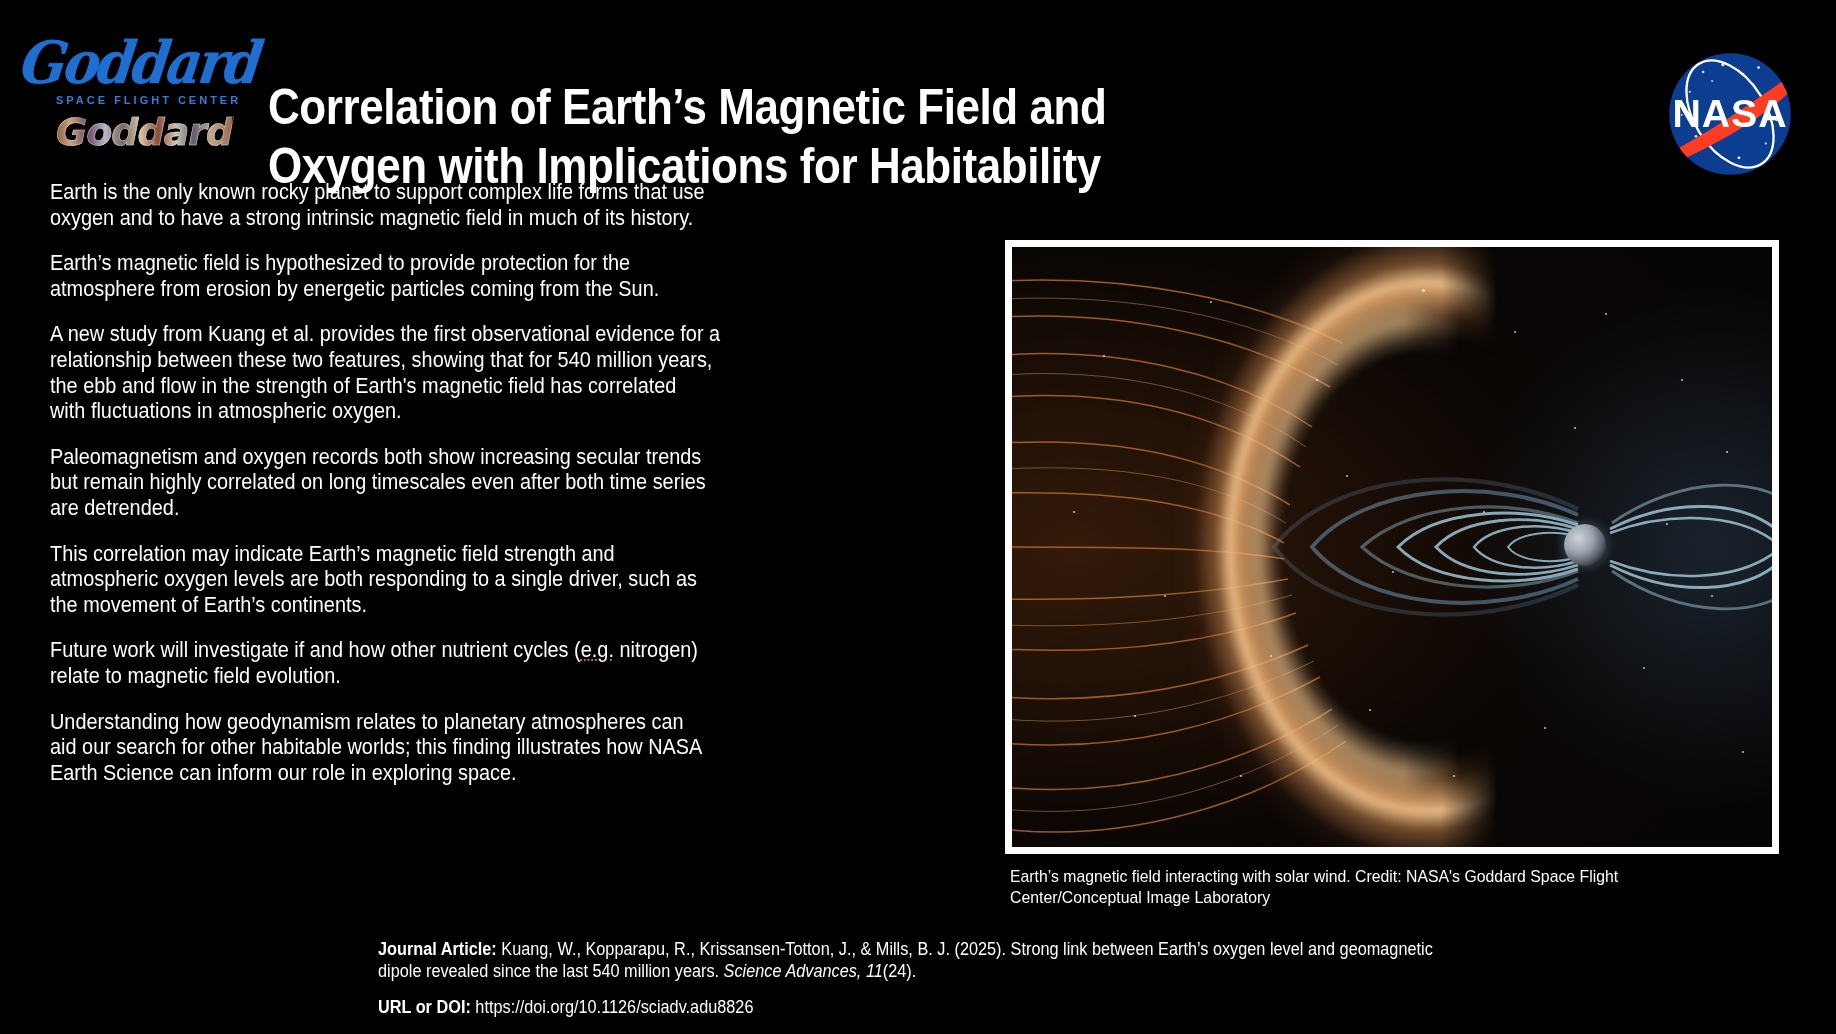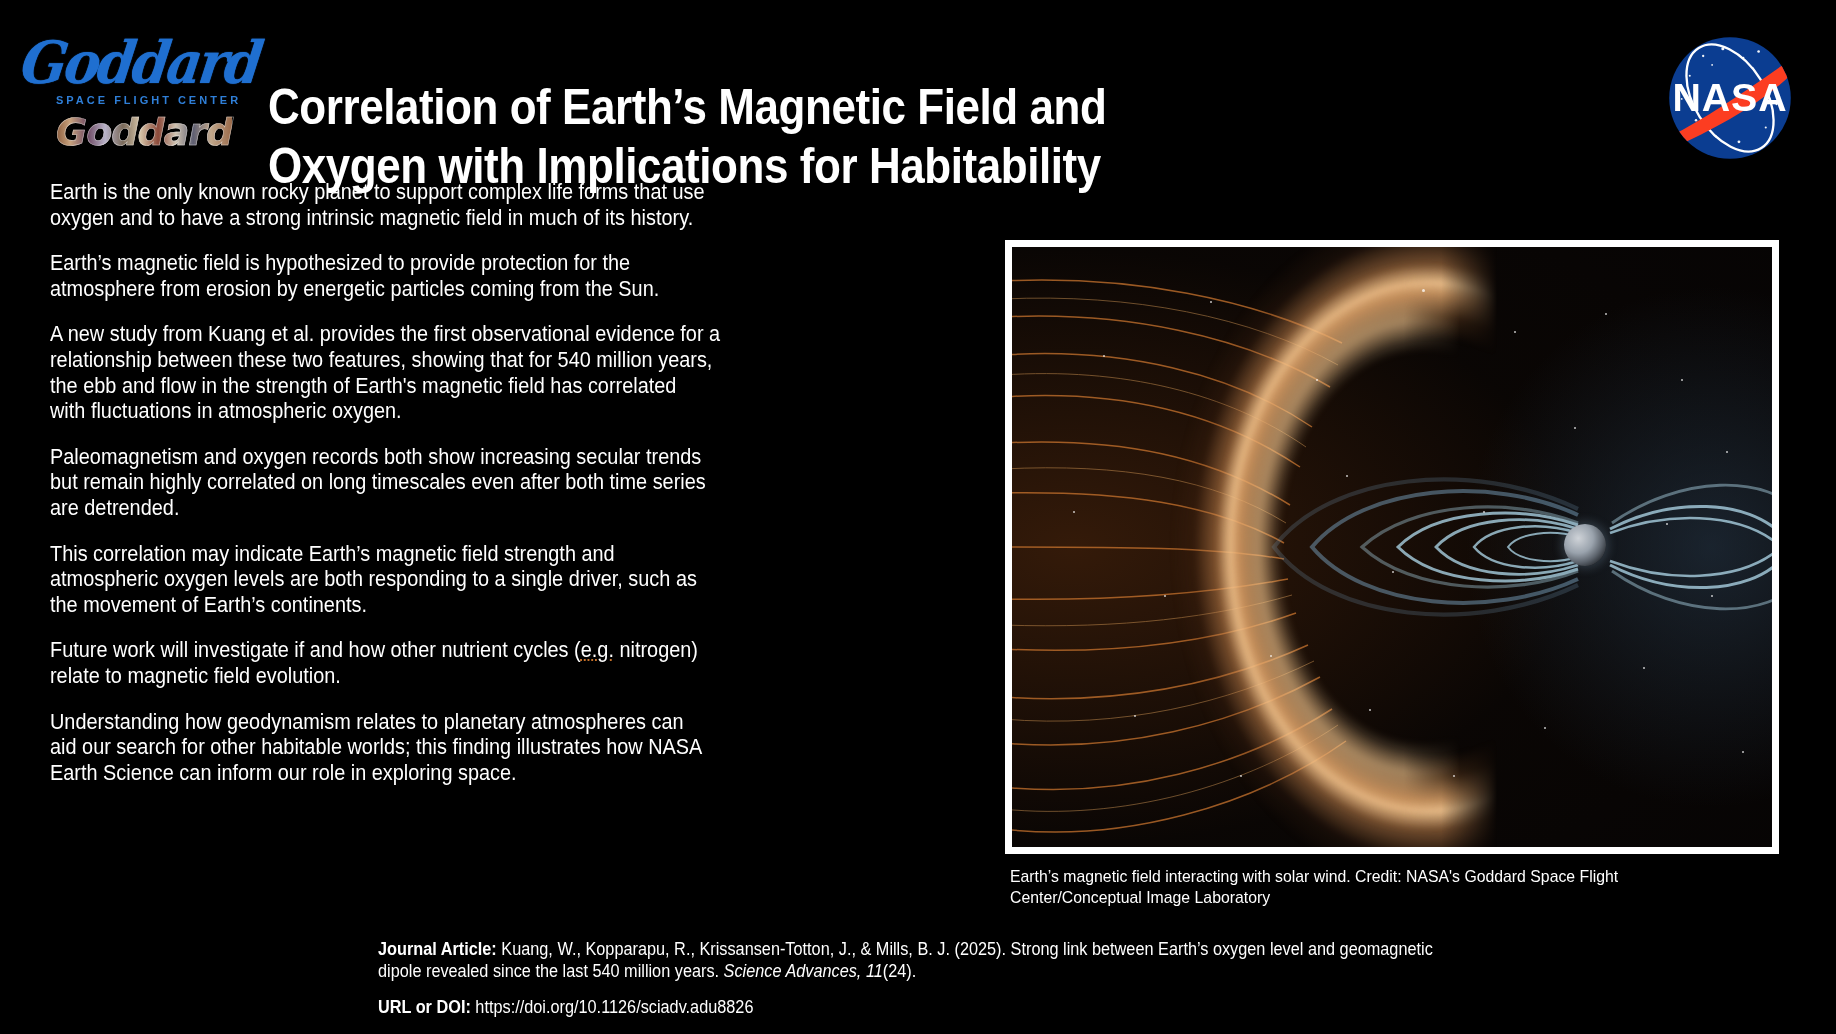--- a/index.html
+++ b/index.html
@@ -49,21 +49,21 @@
     position:absolute;left:268px;top:44px;width:1340px;
     font-family:"Liberation Sans", sans-serif;
     font-weight:700;font-size:50px;line-height:1.18;
     letter-spacing:-0.5px;
     transform:scaleX(0.88);transform-origin:left top;
     color:#fff;
   }
   #poster-title .tl{display:block;white-space:nowrap;}
 
   
-  #nasa-logo{position:absolute;left:1640px;top:22px;width:180px;height:152px;}
+  #nasa-logo{position:absolute;left:1640px;top:38px;width:180px;height:152px;}
 
   
   #body-column{
     position:absolute;left:50px;top:180px;width:740px;
   }
   .para{
     font-family:"Liberation Sans", sans-serif;
     font-size:21.4px;line-height:25.6px;
     color:#fff;margin:0 0 20px 0;
     transform:scaleX(0.93);transform-origin:left top;

